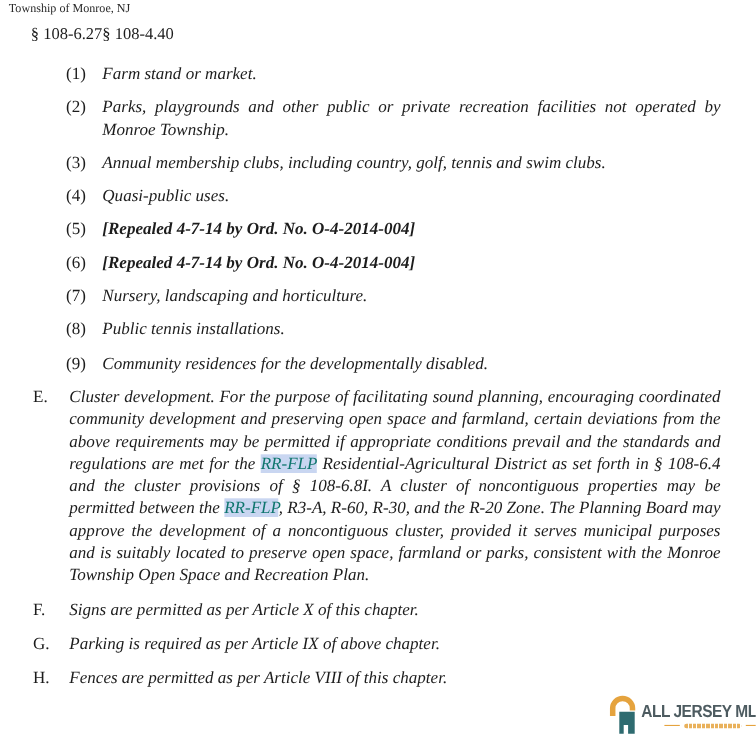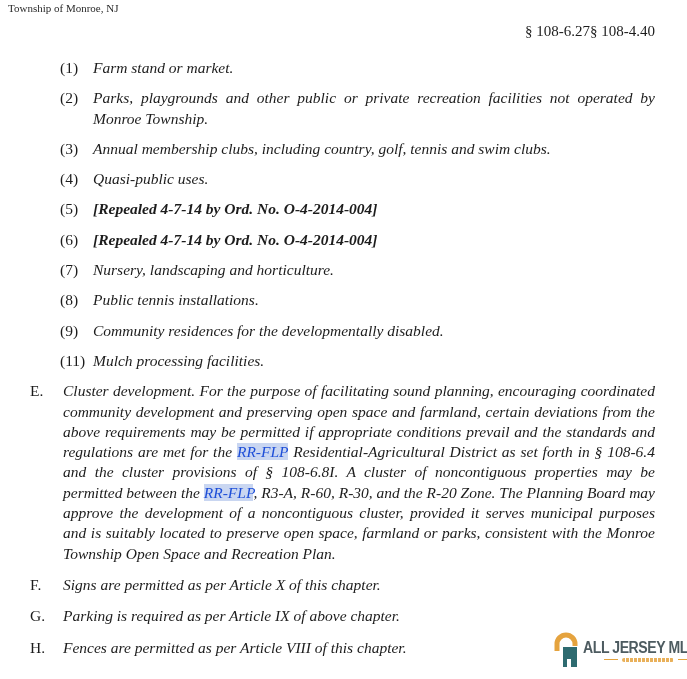--- a/index.html
+++ b/index.html
@@ -22,21 +22,21 @@
     left: 8px;
     font-size: 11px;
     color: #2a2a2a;
   }
   .section-row {
     position: absolute;
     top: 23px;
     left: 28px;
     right: 32px;
     display: flex;
-    justify-content: flex-end;
+    justify-content: flex-start;
     font-size: 15px;
   }
   
   .doc {
     position: absolute;
     top: 58px;
     left: 0;
     right: 0;
   }
   .item {
@@ -53,21 +53,21 @@
   }
   .itext {
     flex: 1 1 auto;
     text-align: justify;
     text-justify: inter-word;
     font-style: italic;
   }
   .item.bold .itext { font-weight: bold; }
   .hl {
     background: #c9d6f1;
-    color: #1d4ed8;
+    color: #0f766e;
   }
   .lettered { margin-bottom: 11px; }
   
   .logo {
     position: absolute;
     right: 2px;
     bottom: 7px;
     width: 132px;
     height: 44px;
     display: flex;
@@ -156,24 +156,20 @@
     <span class="marker">(8)</span>
     <span class="itext"><span>Public tennis installations.</span></span>
   </div>
 
   <div class="item numbered">
     <span class="marker">(9)</span>
     <span class="itext"><span>Community residences for the developmentally disabled.</span></span>
   </div>
 
 
-  <div class="item numbered">
-    <span class="marker">(11)</span>
-    <span class="itext"><span>Mulch processing facilities.</span></span>
-  </div>
 </div>
   <div id="lettered-list">
   <div class="item lettered">
     <span class="marker">E.</span>
     <span class="itext"><span>Cluster development. For the purpose of facilitating sound planning, encouraging coordinated community development and preserving open space and farmland, certain deviations from the above requirements may be permitted if appropriate conditions prevail and the standards and regulations are met for the </span><span class="hl" style="background: rgb(201, 214, 241);">RR-FLP</span><span> Residential-Agricultural District as set forth in § 108-6.4 and the cluster provisions of § 108-6.8I. A cluster of noncontiguous properties may be permitted between the </span><span class="hl" style="background: rgb(201, 214, 241);">RR-FLP</span><span>, R3-A, R-60, R-30, and the R-20 Zone. The Planning Board may approve the development of a noncontiguous cluster, provided it serves municipal purposes and is suitably located to preserve open space, farmland or parks, consistent with the Monroe Township Open Space and Recreation Plan.</span></span>
   </div>
 
   <div class="item lettered">
     <span class="marker">F.</span>
     <span class="itext"><span>Signs are permitted as per Article X of this chapter.</span></span>

